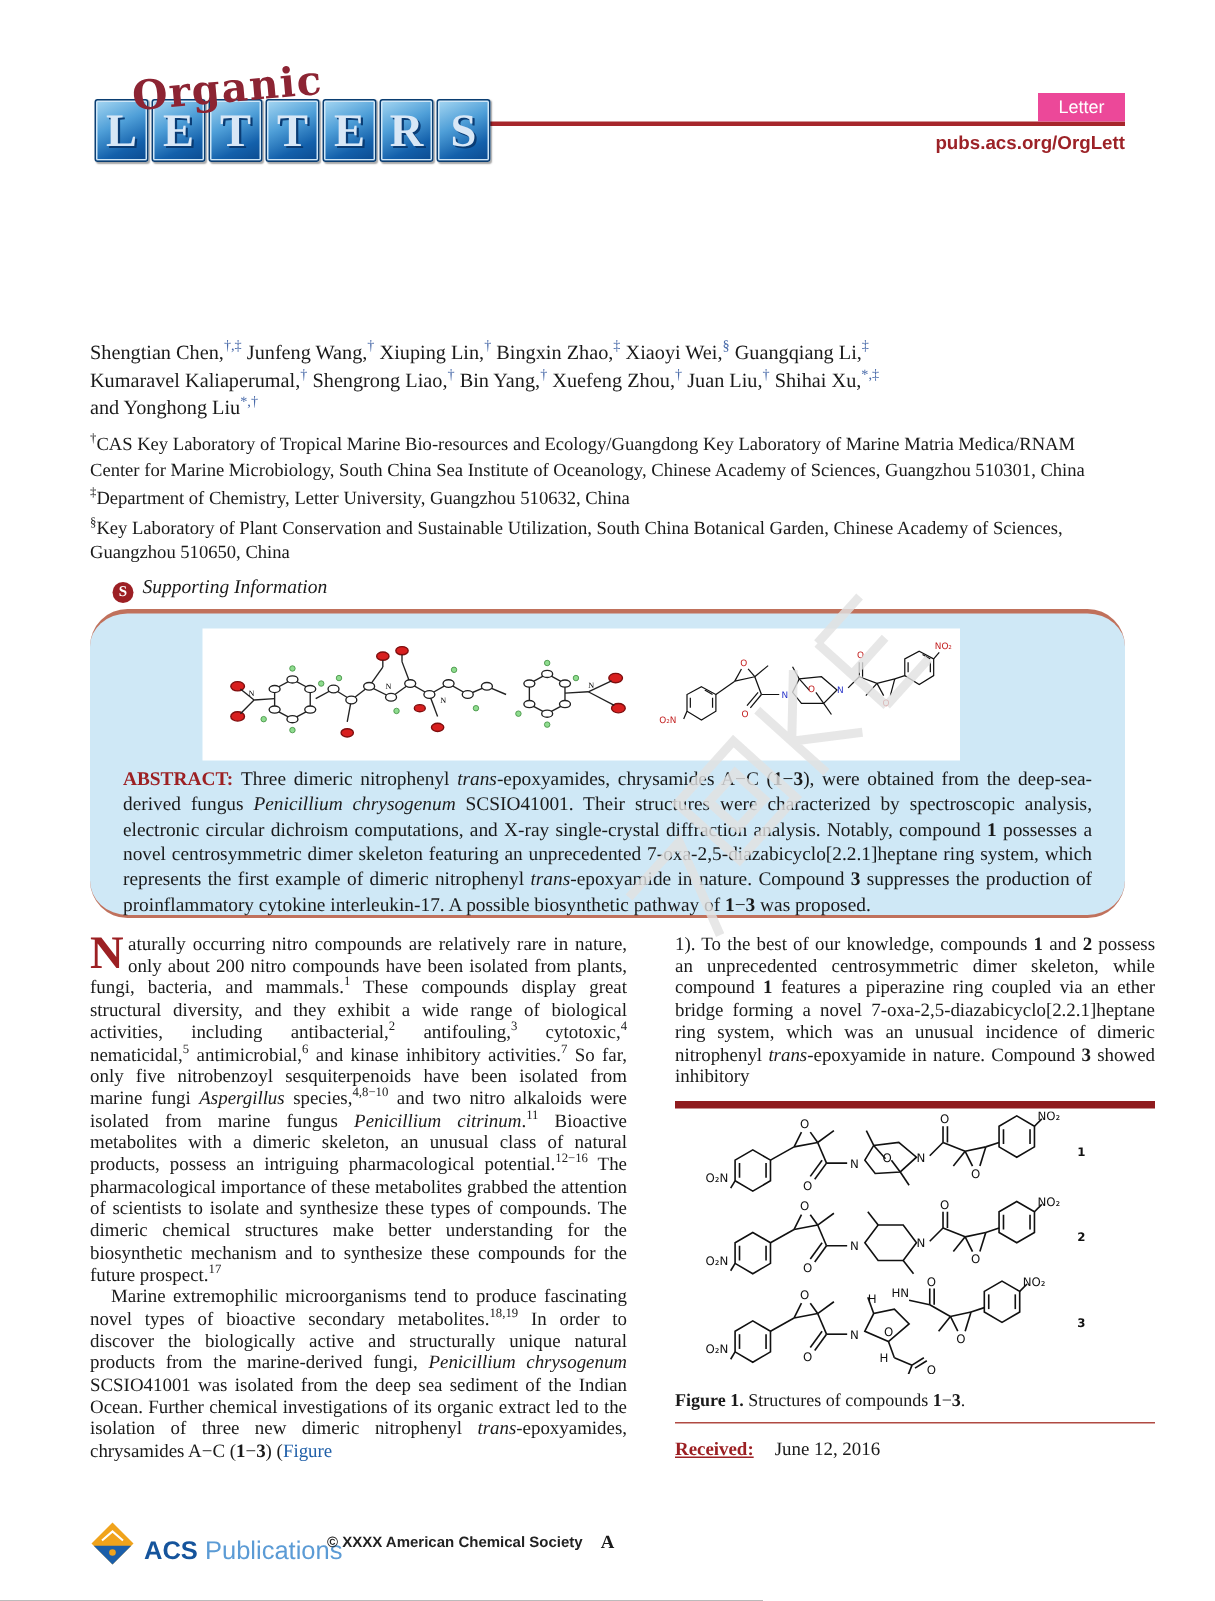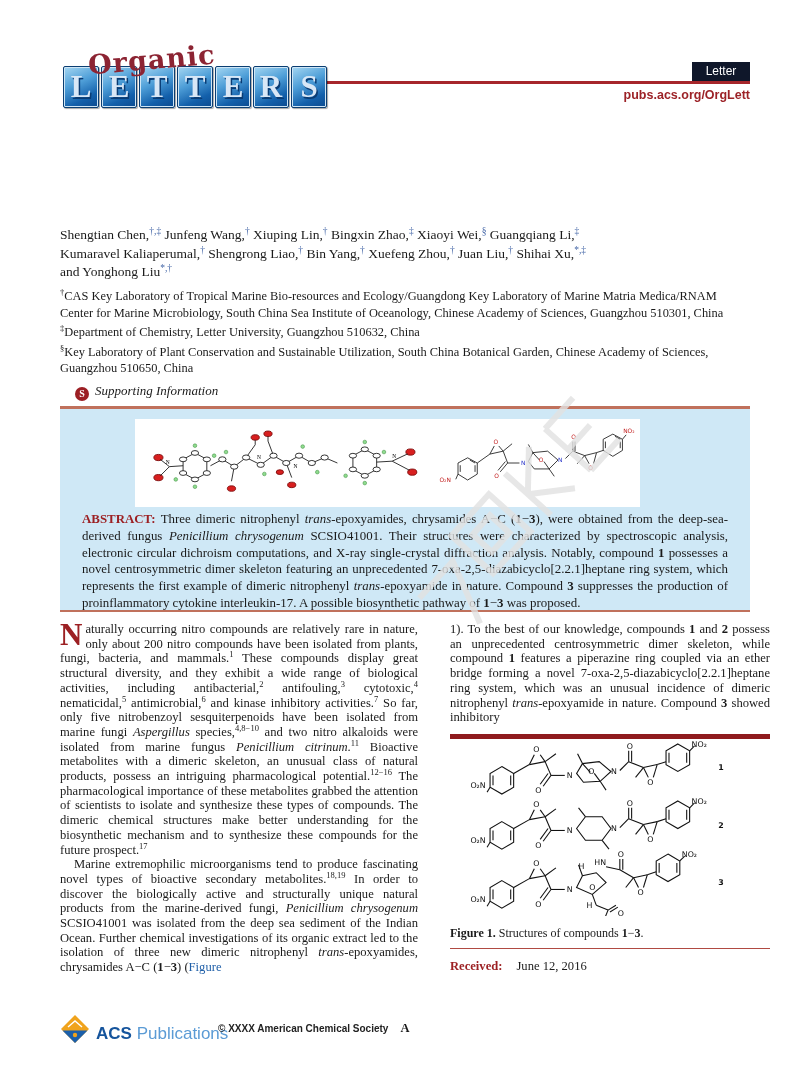--- a/index.html
+++ b/index.html
@@ -9,55 +9,55 @@
   .logo-script{position:absolute;left:88px;top:44px;font-family:"DejaVu Serif",serif;
 média    font-style:italic;font-weight:bold;font-size:27px;color:#8c2433;transform:rotate(-5deg);
     letter-spacing:1px;z-index:4;}
   .tiles{position:absolute;left:63px;top:66px;display:flex;gap:2px;z-index:3;}
   .tile{width:34px;height:40px;border:1px solid #0b3e72;border-radius:2px;
     background:linear-gradient(155deg,#a6d7f2 0%,#4f9fd8 40%,#1360ab 75%,#0c4b90 100%);
     box-shadow:inset 0 0 0 1px #cfe6f6,1px 1px 1px rgba(0,0,0,.35);
     color:#d8e7f6;font-family:"Liberation Serif",serif;font-weight:bold;font-size:31px;
     display:flex;align-items:center;justify-content:center;text-shadow:1.5px 1.5px 0 #0a3c74;}
   .header-rule{position:absolute;left:318px;right:60px;top:81px;height:3px;background:#a6262b;}
-  .letter-badge{position:absolute;right:60px;top:62px;width:58px;height:19px;background:#0f172a;
+  .letter-badge{position:absolute;right:60px;top:62px;width:58px;height:19px;background:#ec4899;
     color:#ffffff;font-family:"Liberation Sans",sans-serif;font-size:12px;text-align:center;
     line-height:19px;}
   .site-link{position:absolute;right:60px;top:88px;color:#9c2227;
     font-family:"Liberation Sans",sans-serif;font-size:12.5px;text-decoration:none;font-weight:bold;}
   
   .title{position:absolute;left:60px;top:144px;width:670px;font-family:"Liberation Sans",sans-serif;
     font-weight:bold;font-size:20px;line-height:25px;color:#121212;}
   .authors{position:absolute;left:60px;top:226px;width:680px;font-size:13.5px;line-height:18.5px;}
   .affils{position:absolute;left:60px;top:288px;width:690px;font-size:12.4px;line-height:16.6px;}
   .affil{margin-bottom:3px;}
   .si-row{position:absolute;left:75px;top:383px;font-size:13px;font-style:italic;}
   .si-icon{display:inline-block;width:14px;height:14px;border-radius:50%;background:#9c1f24;
     color:#fff;font-style:normal;font-weight:bold;font-size:10px;text-align:center;line-height:14px;
     margin-right:6px;vertical-align:-2px;}
   
   .abs-box{position:absolute;left:60px;top:406px;width:690px;height:206px;background:#cfe8f6;
-    border-top:3px solid #c0715c;border-bottom:2px solid #c0715c;box-sizing:border-box;}
+    border-top:3px solid #c0715c;border-bottom:2px solid #c0715c;box-sizing:border-box;border-radius:25px;}
   .abs-graphic{position:absolute;left:75px;top:10px;width:505px;height:88px;background:#ffffff;}
   .abs-text{position:absolute;left:22px;right:22px;top:102px;font-size:12.9px;line-height:16.8px;
     text-align:justify;}
   
   .col-left{position:absolute;left:60px;top:622px;width:358px;font-size:12.6px;line-height:14.7px;
     text-align:justify;}
   .col-right{position:absolute;left:430px;top:622px;width:320px;font-size:12.6px;line-height:14.7px;
     text-align:justify;margin-left:20px;}
   .dropcap{float:left;font-size:31px;line-height:26px;font-weight:bold;color:#9c2023;
     padding-right:3px;}
   .para2{text-indent:14px;margin-top:0;}
   .thick-rule{margin-top:9px;height:5px;background:#8f1b1e;}
   .fig-wrap{margin-top:2px;text-align:center;}
   .fig-caption{font-size:12px;text-align:left;margin-top:6px;}
   .thin-rule{margin-top:8px;height:1px;background:#b04a42;}
   .received{margin-top:10px;font-size:12.6px;}
-  .received .lbl{color:#9c2023;font-weight:bold;margin-right:14px;}
+  .received .lbl{color:#9c2023;font-weight:bold;margin-right:14px;text-decoration:underline;}
   
   .footer{position:absolute;left:0;right:0;top:1008px;height:50px;
     font-family:"Liberation Sans",sans-serif;}
   .acs-logo{position:absolute;left:60px;top:6px;display:flex;align-items:flex-end;gap:6px;}
   .acs-name{font-size:17px;font-weight:bold;color:#15549c;}
   .acs-pub{font-size:17px;color:#5b9bd5;font-weight:normal;}
   .copyright{position:absolute;left:218px;top:15px;font-size:10px;font-weight:bold;color:#222;}
   .page-letter{position:absolute;left:0;right:0;top:13px;text-align:center;
     font-family:"Liberation Serif",serif;font-weight:bold;font-size:12.5px;}
   .doi-block{position:absolute;right:60px;top:7px;text-align:right;font-size:9.8px;line-height:13px;

